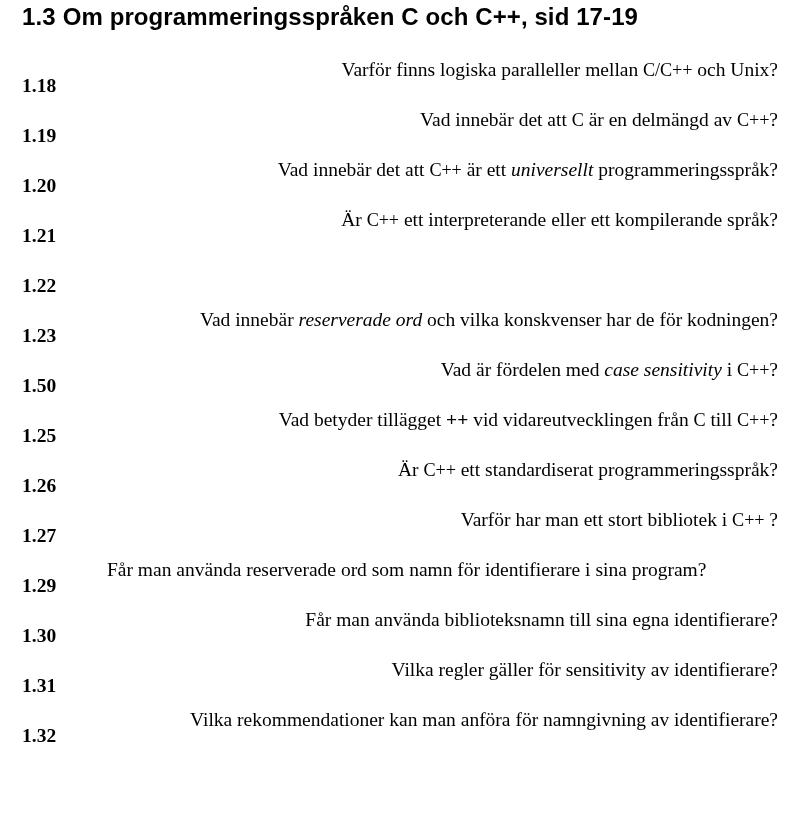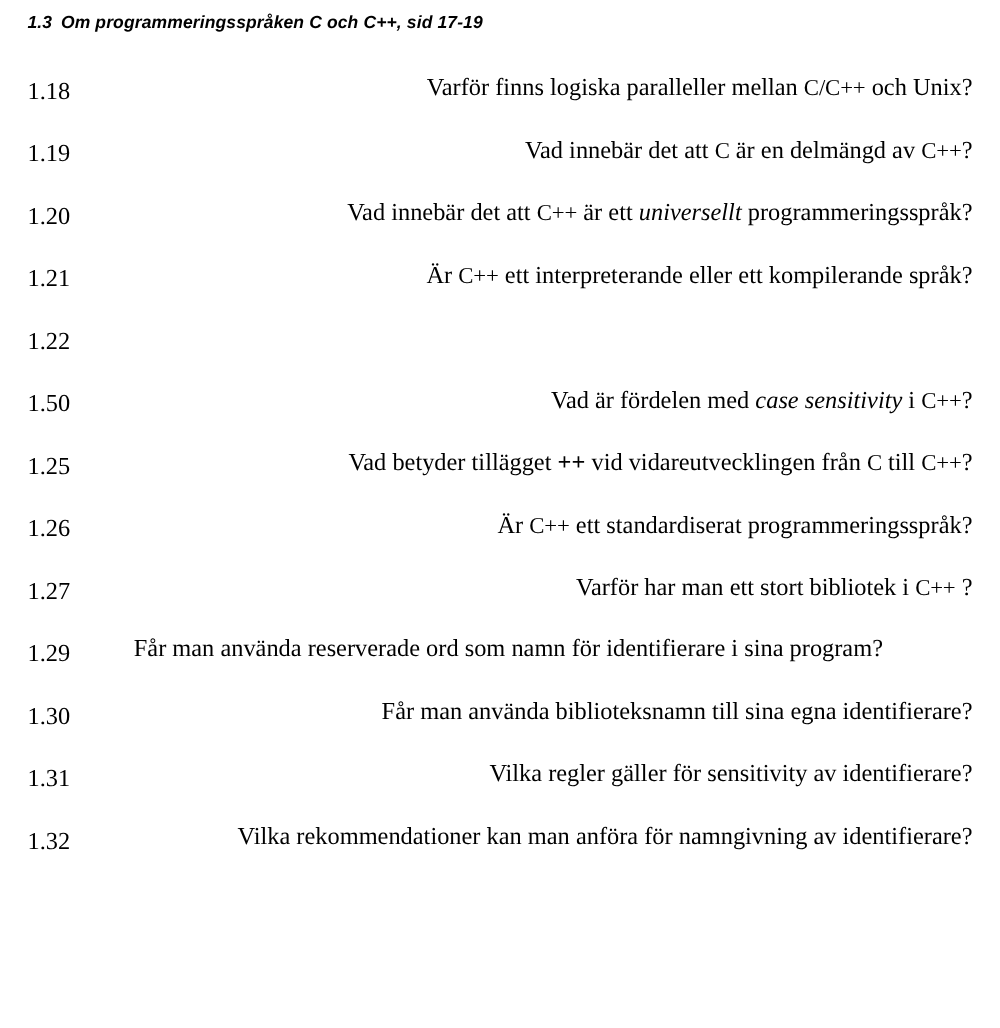--- a/index.html
+++ b/index.html
@@ -26,22 +26,21 @@
   }
 
   
   .section-heading {
     position: absolute;
     left: 22px;
     top: 4px;
     width: 740px;
     font-family: "Liberation Sans", "DejaVu Sans", sans-serif;
     font-weight: bold;
-    font-style: italic;
-    font-size: 14px;
+    font-size: 24px;
     line-height: 26px;
     letter-spacing: 0.1px;
     white-space: nowrap;
   }
   .section-heading .num {
     margin-right: 7px;
   }
 
   
   .question-list {
@@ -55,25 +54,26 @@
     position: relative;
     min-height: 50px;
     padding-left: 88px;
     padding-right: 22px;
     box-sizing: border-box;
   }
 
   .q-number {
     position: absolute;
     left: 22px;
-    top: 4px;
+    top: 16px;
     width: 60px;
     font-size: 19.5px;
     line-height: 28px;
     font-variant-numeric: lining-nums;
+    font-weight: bold;
   }
 
   .q-text {
     display: block;
     font-size: 19.5px;
     line-height: 28px;
     text-align: right;
     hyphens: none;
   }
 
@@ -122,20 +122,24 @@
         <span class="q-text">Vad innebär det att <span class="code">C++</span> är ett <i>universellt</i> programmeringsspråk?</span>
       </div>
       <div class="question-item">
         <span class="q-number">1.21</span>
         <span class="q-text">Är <span class="code">C++</span> ett interpreterande eller ett kompilerande språk?</span>
       </div>
       <div class="question-item">
         <span class="q-number">1.22</span>
       </div>
       <div class="question-item">
+        <span class="q-number">1.23</span>
+        <span class="q-text">Vad innebär <i>reserverade ord</i> och vilka konskvenser har de för kodningen?</span>
+      </div>
+      <div class="question-item">
         <span class="q-number">1.50</span>
         <span class="q-text">Vad är fördelen med <i>case sensitivity</i> i <span class="code">C++</span>?</span>
       </div>
       <div class="question-item">
         <span class="q-number">1.25</span>
         <span class="q-text">Vad betyder tillägget <b>++</b> vid vidareutvecklingen från <span class="code">C</span> till <span class="code">C++</span>?</span>
       </div>
       <div class="question-item">
         <span class="q-number">1.26</span>
         <span class="q-text">Är <span class="code">C++</span> ett standardiserat programmeringsspråk?</span>

